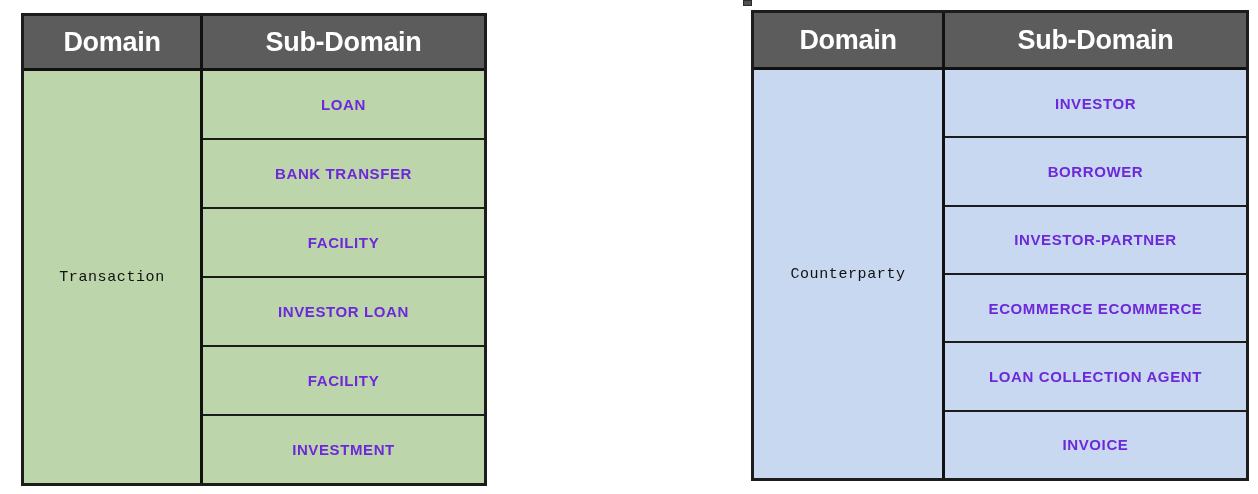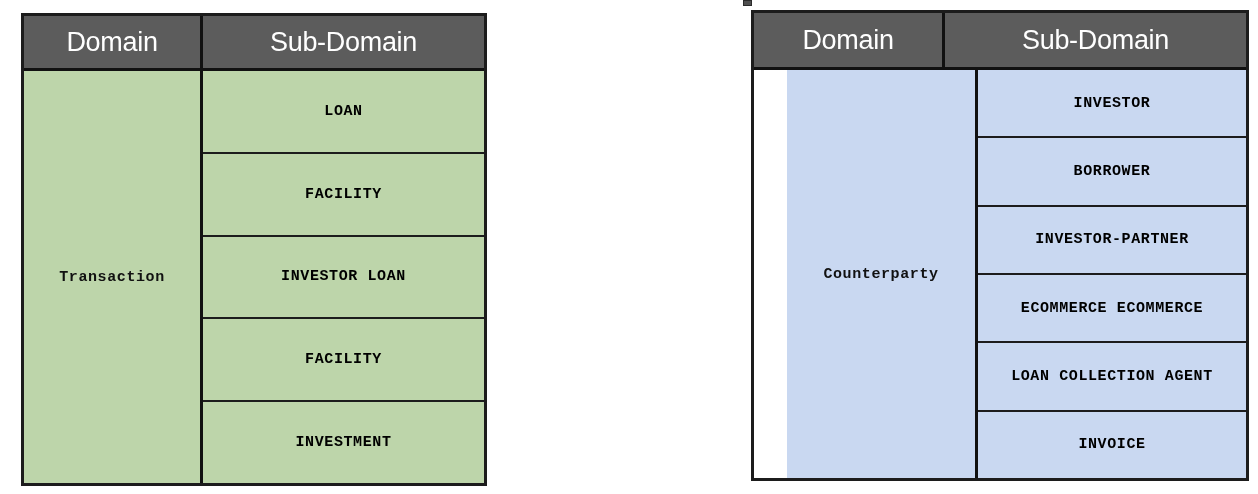--- a/index.html
+++ b/index.html
@@ -40,65 +40,65 @@
     background: #5c5c5c;
     border-bottom: 3px solid #111111;
   }
   .dtable .hdr-cell {
     box-sizing: border-box;
     display: flex;
     align-items: center;
     justify-content: center;
     color: #ffffff;
     font-family: "Liberation Sans", sans-serif;
-    font-weight: normal;
+    font-weight: bold;
     font-size: 27px;
     letter-spacing: -0.3px;
     line-height: 1;
     background: #5c5c5c;
   }
   .dtable .hdr-cell.left-col  { border-right: 3px solid #111111; }
 
   .dtable .body-row {
     display: flex;
     flex: 1 1 auto;
     min-height: 0;
   }
 
   
   .dtable .domain-cell {
     box-sizing: border-box;
     display: flex;
     align-items: center;
     justify-content: center;
     font-family: "Liberation Mono", "DejaVu Sans Mono", monospace;
-    font-weight: bold;
+    font-weight: normal;
     font-size: 15px;
     color: #111111;
     letter-spacing: 0.6px;
     border-right: 3px solid #111111;
     flex: 0 0 auto;
   }
 
   .dtable .sub-col {
     box-sizing: border-box;
     display: flex;
     flex-direction: column;
     flex: 1 1 auto;
   }
   .dtable .sub-cell {
     box-sizing: border-box;
     flex: 1 1 0;
     display: flex;
     align-items: center;
     justify-content: center;
-    font-family: Liberation Mono, monospace;
+    font-family: Liberation Sans, sans-serif;
     font-weight: bold;
     font-size: 15px;
-    color: #000000;
+    color: #6d28d9;
     letter-spacing: 0.6px;
     border-bottom: 2px solid #1c1c1c;
     white-space: nowrap;
   }
   .dtable .sub-cell:last-child { border-bottom: none; }
 
   
   #table-transaction {
     left: 21px;
     top: 13px;
@@ -114,21 +114,21 @@
   
   #table-counterparty {
     left: 751px;
     top: 10px;
     width: 498px;
     height: 471px;
   }
   #table-counterparty .hdr-row { height: 54px; }
   #table-counterparty .hdr-cell.left-col { width: 191px; }
   #table-counterparty .hdr-cell.right-col { flex: 1 1 auto; }
-  #table-counterparty .domain-cell { width: 191px; background: #c9d8f1; margin-left: 33px; }
+  #table-counterparty .domain-cell { width: 191px; background: #c9d8f1; }
   #table-counterparty .sub-cell { background: #c9d8f1; }
 
   
   #crop-artifact {
     position: absolute;
     left: 743px;
     top: 0px;
     width: 9px;
     height: 6px;
     background: #4f4f4f;
@@ -145,20 +145,21 @@
 
   <div class="dtable" id="table-transaction">
     <div class="hdr-row">
       <div class="hdr-cell left-col">Domain</div>
       <div class="hdr-cell right-col">Sub-Domain</div>
     </div>
     <div class="body-row">
       <div class="domain-cell">Transaction</div>
       <div class="sub-col">
         <div class="sub-cell">LOAN</div>
+        <div class="sub-cell">BANK TRANSFER</div>
         <div class="sub-cell">FACILITY</div>
         <div class="sub-cell">INVESTOR LOAN</div>
         <div class="sub-cell">FACILITY</div>
         <div class="sub-cell">INVESTMENT</div>
       </div>
     </div>
   </div>
 
   <div class="dtable" id="table-counterparty">
     <div class="hdr-row">

